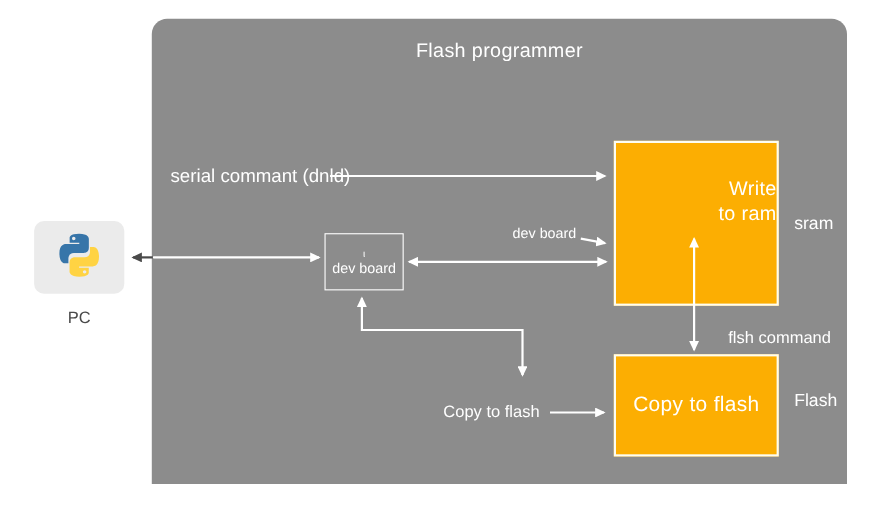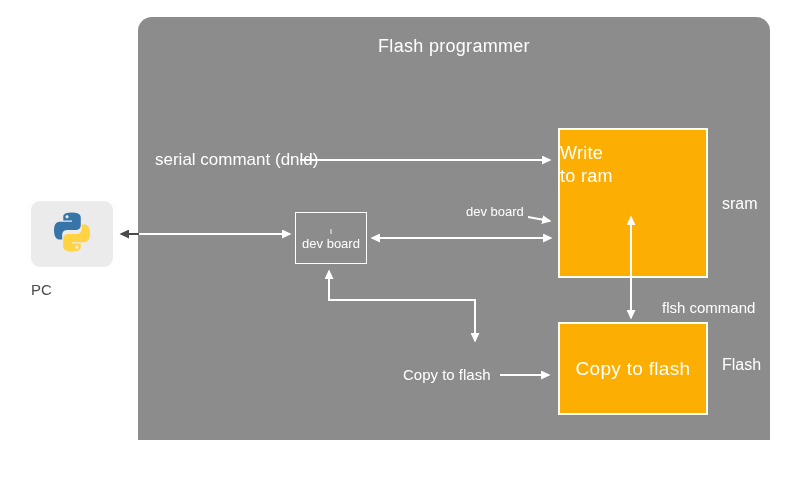--- a/index.html
+++ b/index.html
@@ -23,28 +23,28 @@
   .lbl-flshcmd{left:662px;top:299px;font-size:15px;text-align:center;}
   .lbl-flash{left:722px;top:356px;font-size:16px;}
   .lbl-copy{left:403px;top:366px;font-size:15px;}
   .devboard-box{position:absolute;left:295px;top:212px;width:72px;height:52px;
          border:1.5px solid var(--txt-white);display:flex;flex-direction:column;
          align-items:center;justify-content:center;color:var(--txt-white);}
   .devboard-tick{font-size:9px;line-height:10px;}
   .devboard-label{font-size:13px;line-height:15px;}
   .orange-box{position:absolute;background:var(--box-orange);
          border:2px solid #fdfdf2;color:var(--txt-white);}
-  .box-ram{left:558px;top:128px;width:150px;height:150px;text-align:left;
-         font-size:18px;line-height:23px;padding-top:12px;letter-spacing:.3px;}
+  .box-ram{left:558px;top:128px;width:150px;height:150px;text-align:right;
+         font-size:18px;line-height:23px;padding-top:30px;letter-spacing:.3px;}
   .box-flash{left:558px;top:322px;width:150px;height:93px;display:flex;
          align-items:center;justify-content:center;font-size:19px;letter-spacing:.3px;}
   .pc-tile{position:absolute;left:31px;top:201px;width:82px;height:66px;
          background:var(--pc-tile);border-radius:9px;display:flex;
          align-items:center;justify-content:center;}
-  .pc-label{position:absolute;left:31px;top:281px;width:82px;text-align:left;
+  .pc-label{position:absolute;left:31px;top:281px;width:82px;text-align:center;
          color:var(--txt-dark);font-size:15px;}
 </style>
 </head>
 <body>
 
 <div class="stage">
 
   <div class="panel"></div>
   <div class="panel-title">Flash programmer</div>
 

